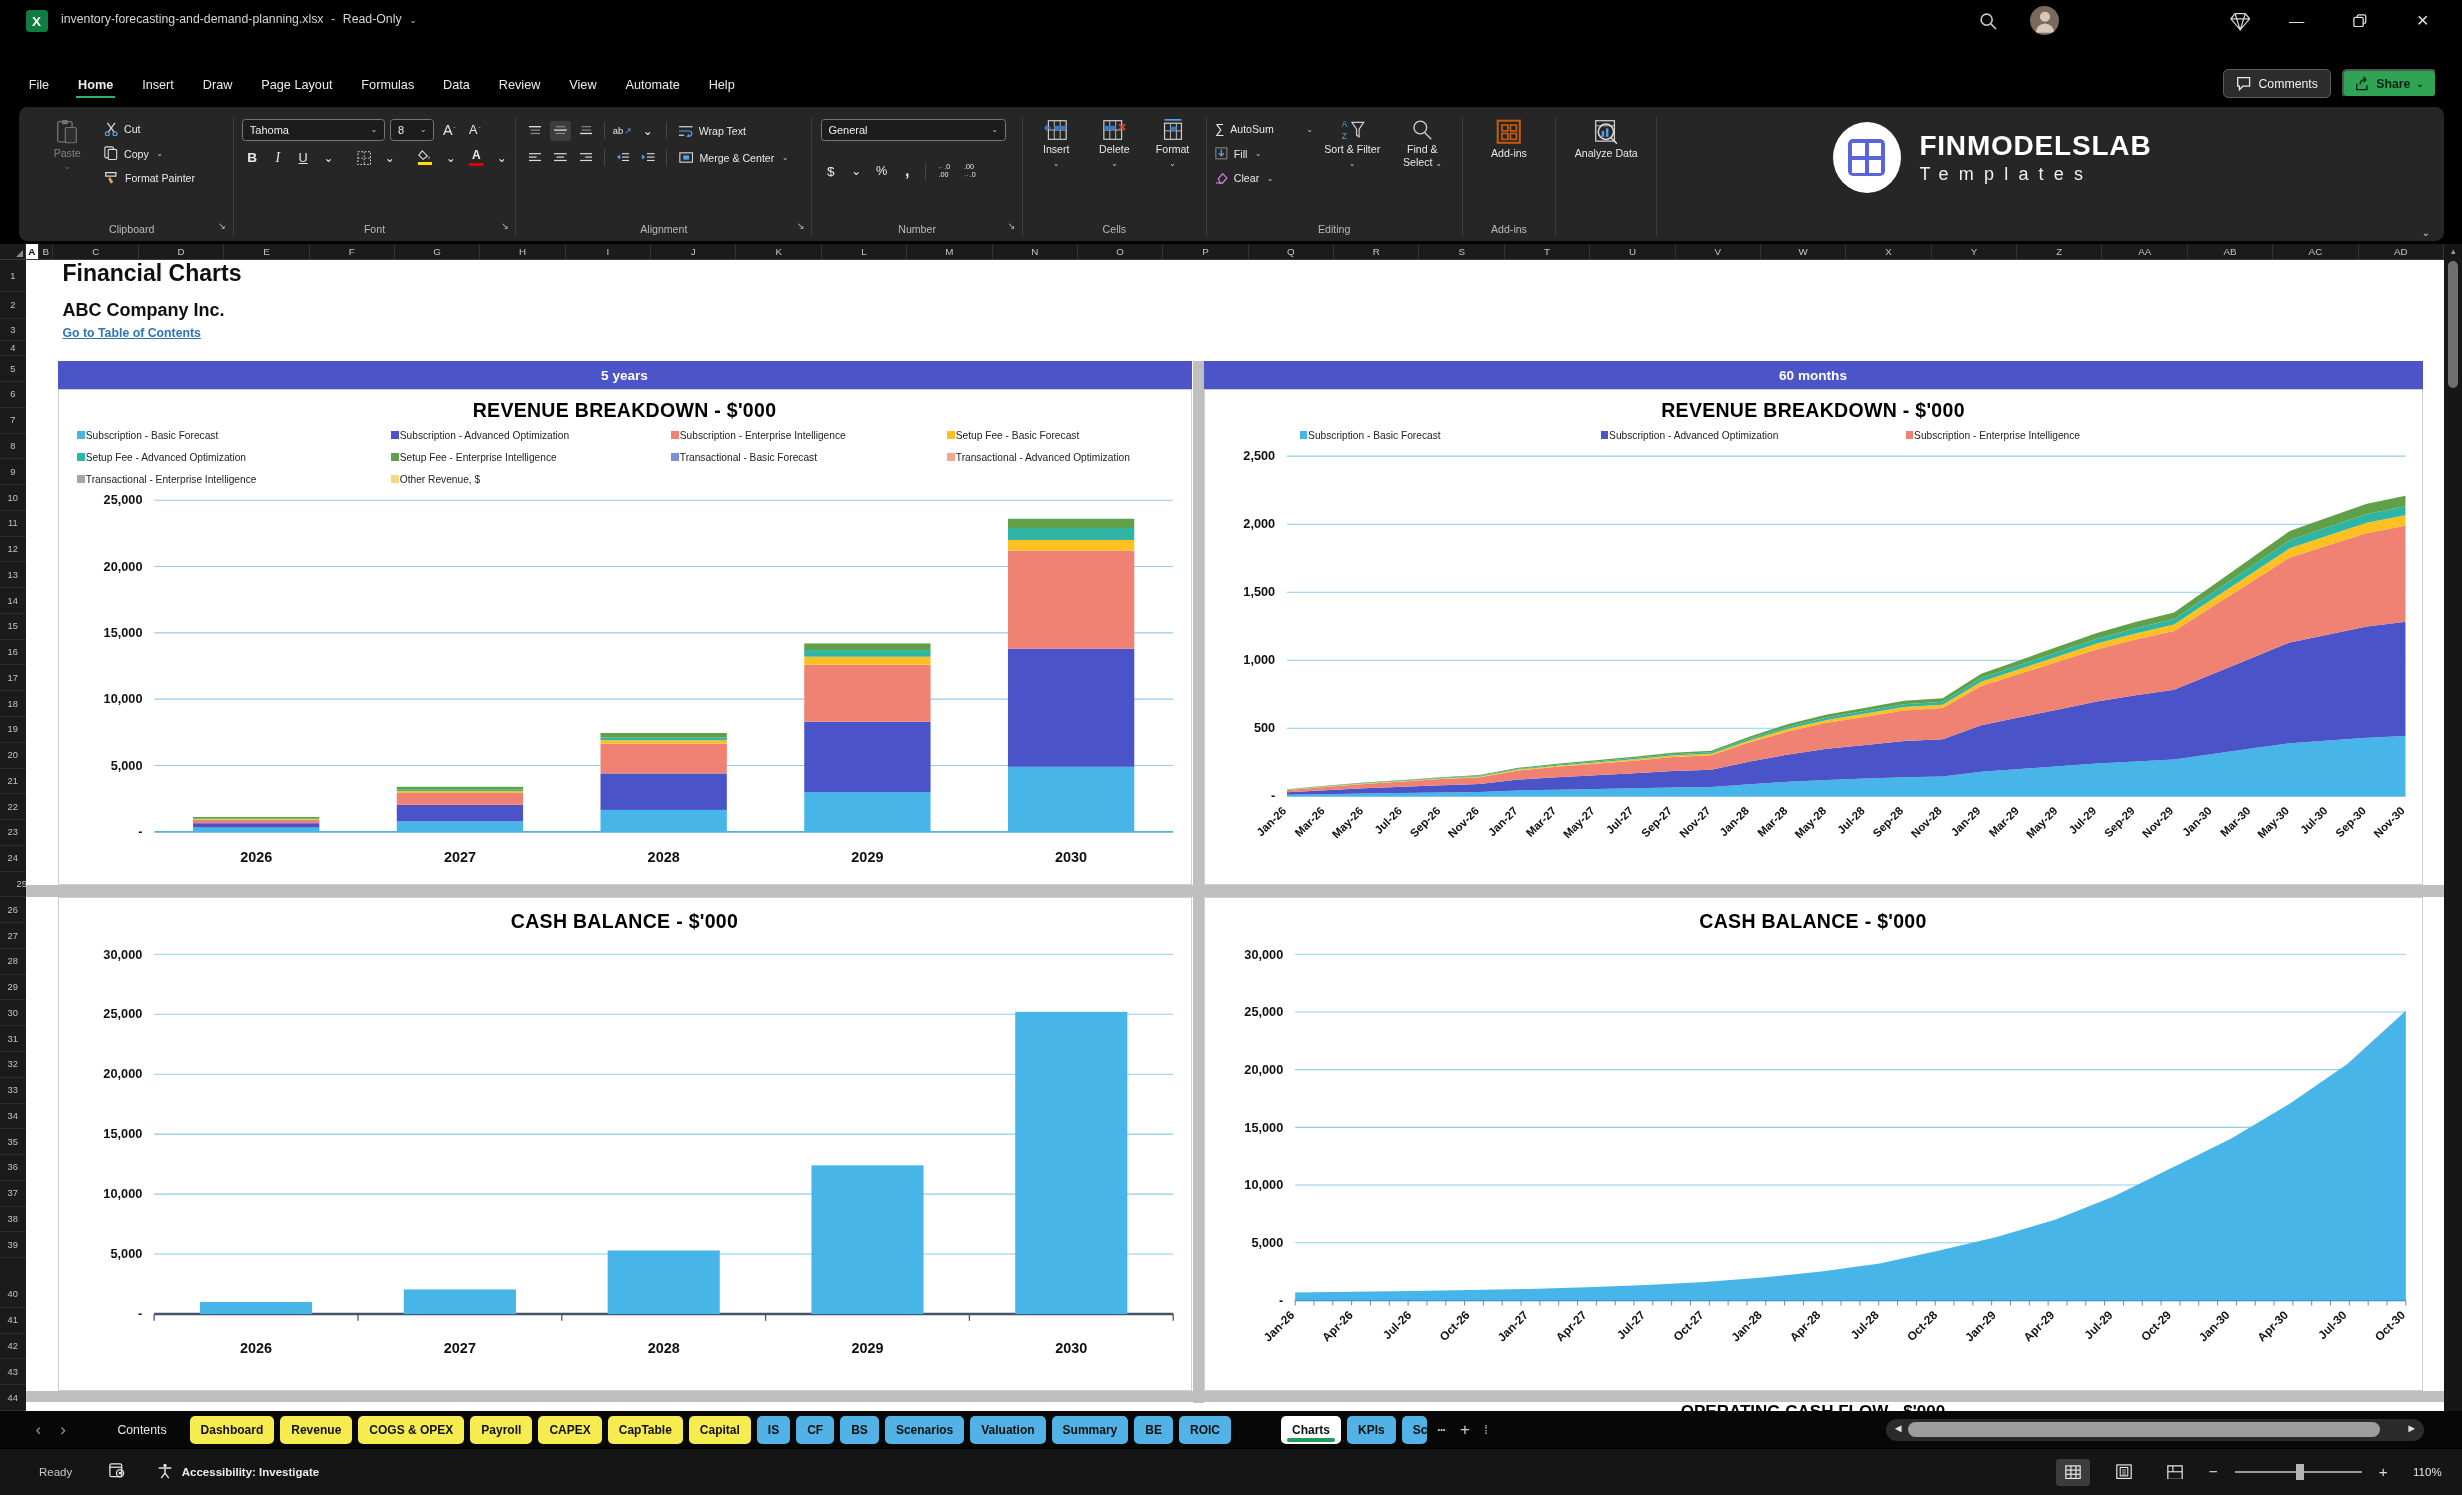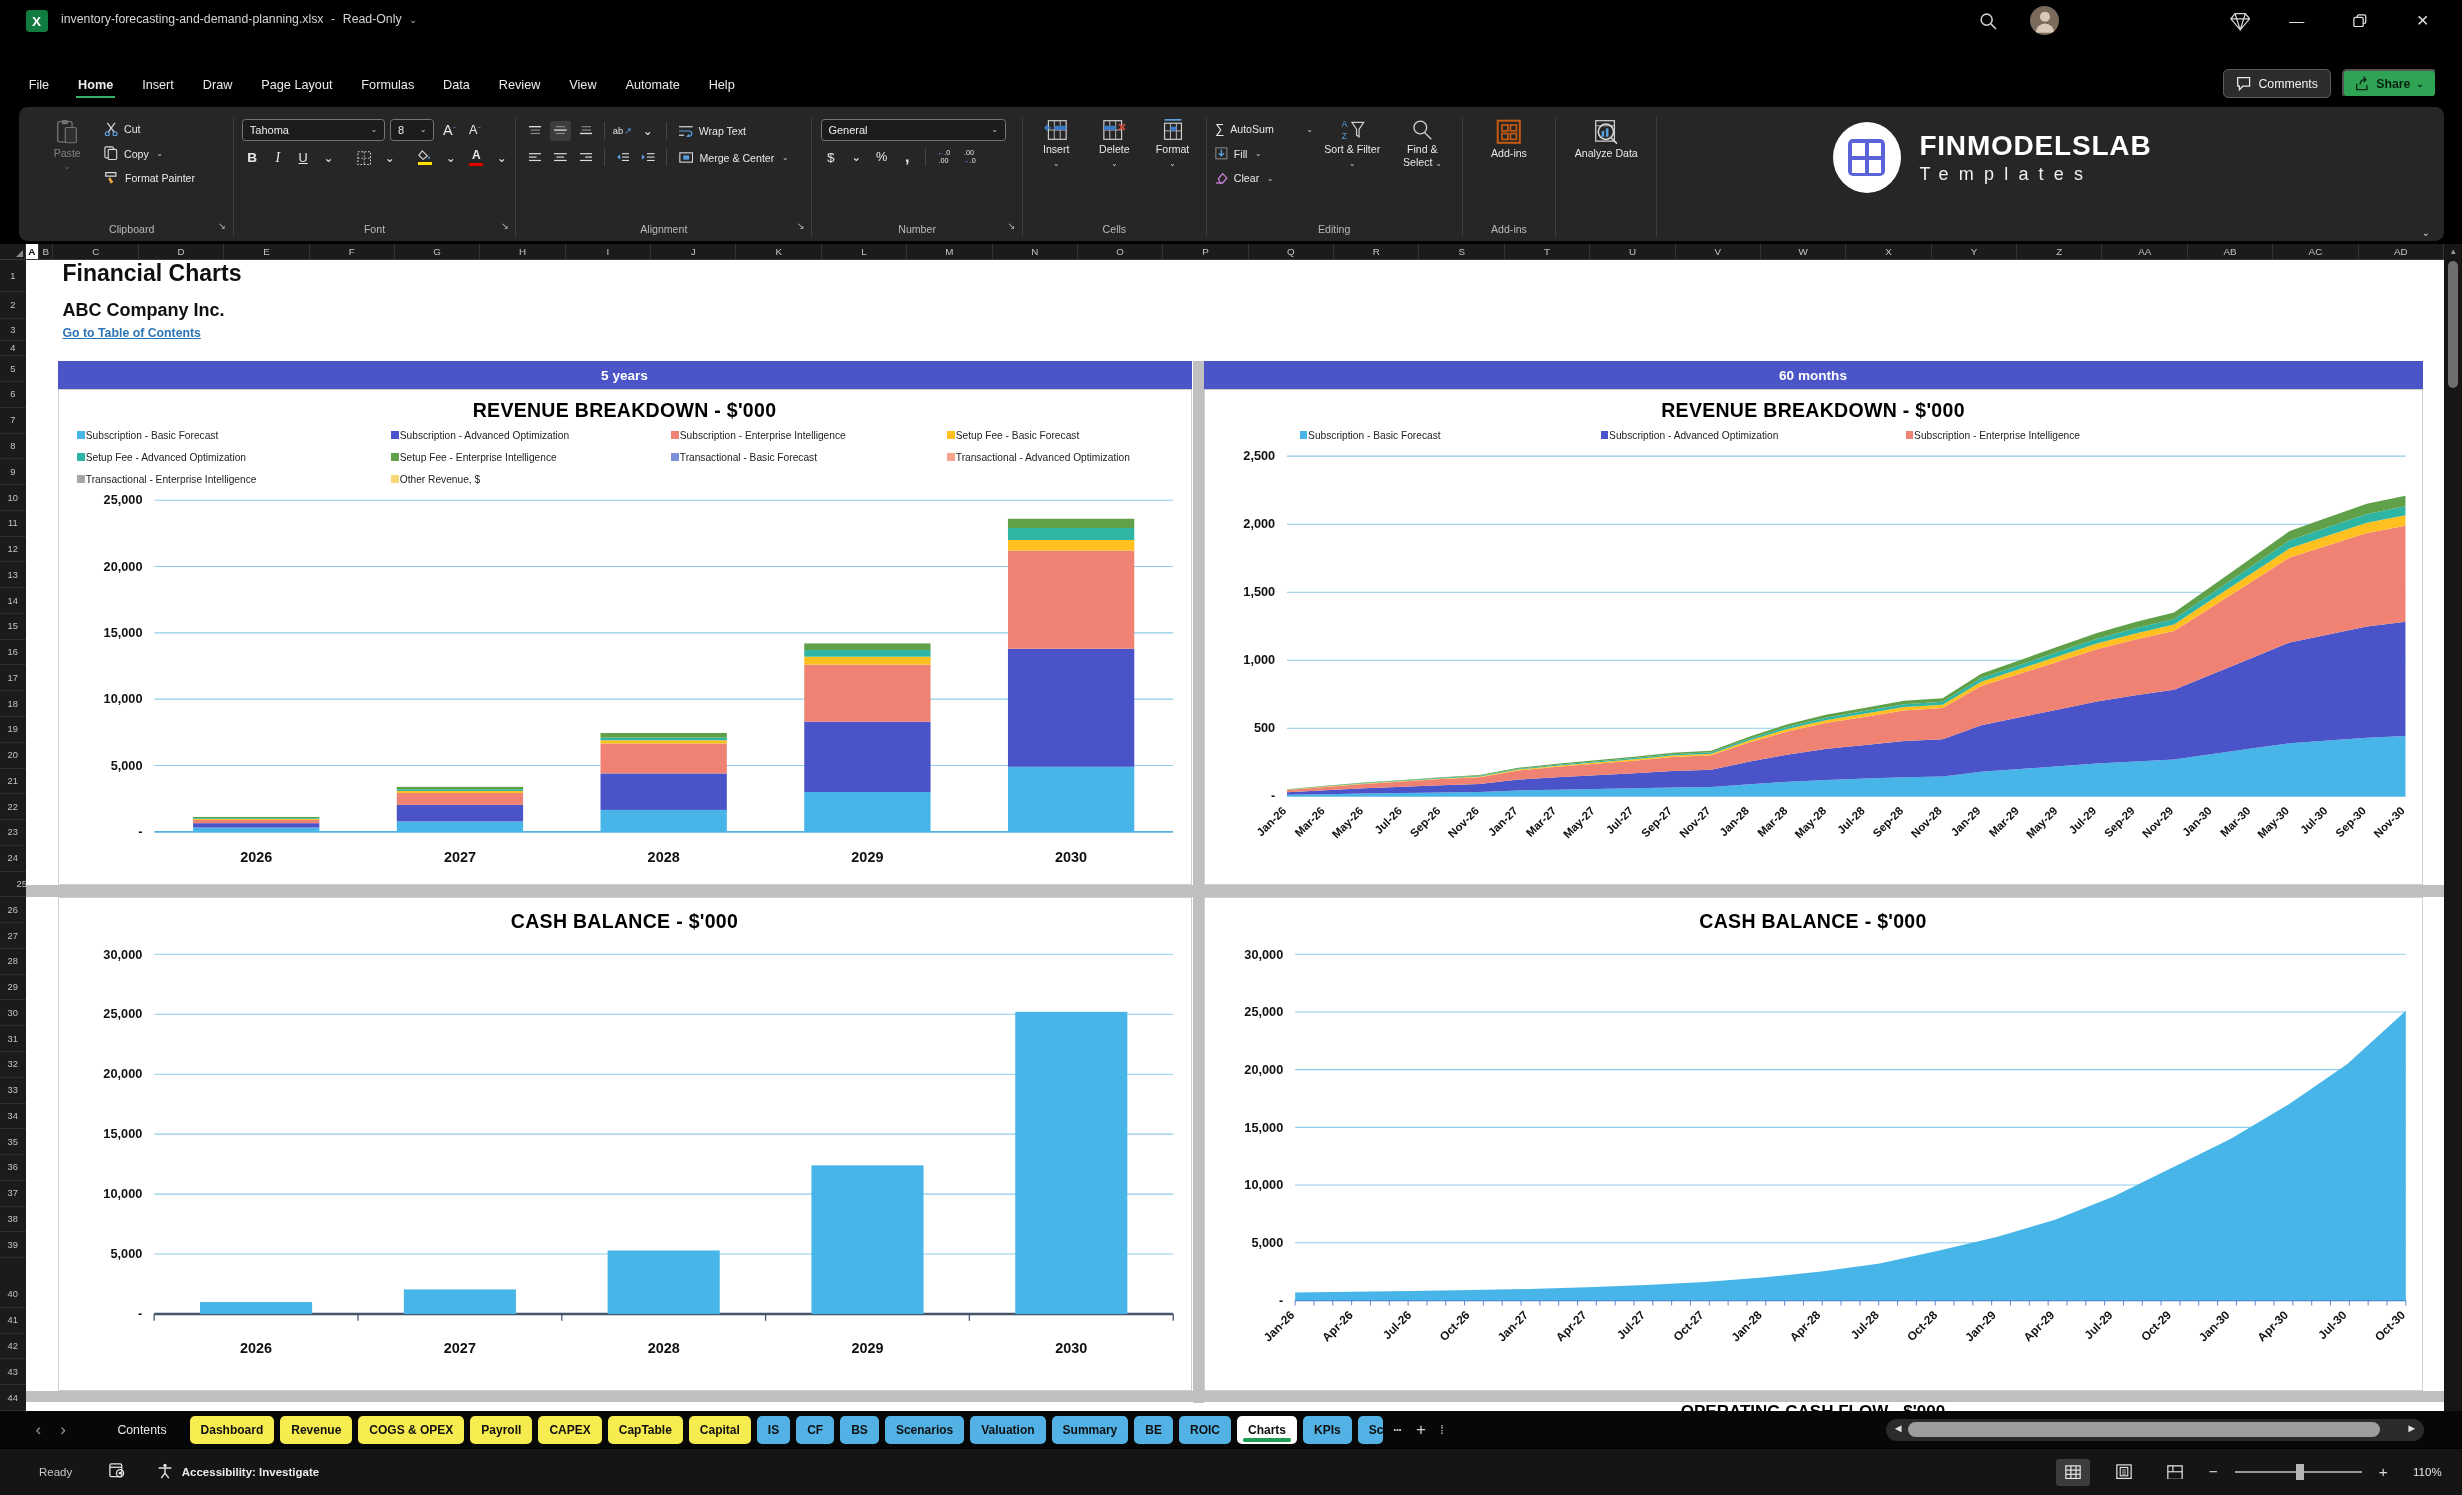--- a/index.html
+++ b/index.html
@@ -86,21 +86,21 @@
   .gray-strip { position:absolute; background:#bfbfbf; }
   #partial-title { position:absolute; left:1178px; top:1142px; width:1219px; height:9.3px; overflow:hidden; text-align:center; font-size:17px; font-weight:700; color:#000; }
 
   
   #tabbar { position:absolute; left:0; top:1411px; width:2462px; height:37px; background:#070707; display:flex; align-items:center; gap:6px; padding-left:29px; }
   .tnav { color:#9a9a9a; font-size:17px; width:18.7px; text-align:center; }
   .tab { height:28px; border-radius:5.1px; padding:0 11px; display:flex; align-items:center; font-weight:700; font-size:12px; color:#101010; white-space:nowrap; }
   .tab.plain { background:transparent; color:#e8e8e8; font-weight:400; padding:0 17px; font-size:12.3px; }
   .tab.yellow { background:#f7ec4f; }
   .tab.blue { background:#52b2e5; }
-  .tab.active { background:#fff; position:relative; }
+  .tab.active { background:#fff; position:relative;margin-left:44px; }
   .tab.active::after { content:""; position:absolute; left:6px; right:6px; bottom:1.7px; height:3.4px; background:#1f9d55; border-radius:1.7px; }
   .tab.clip { max-width:31px; overflow:hidden; padding-right:0; }
   .tbar-ico { color:#cfcfcf; font-size:12.7px; padding:0 4.2px; }
   #h-scroll { position:absolute; left:1886px; top:7.6px; width:538px; height:22px; background:#2b2b2b; border-radius:11px; }
   #h-scroll .sarr { position:absolute; top:3.4px; color:#e0e0e0; font-size:11px; }
   #h-thumb { position:absolute; left:22px; top:3.4px; width:472px; height:15.3px; background:#9e9e9e; border-radius:7.6px; }
 
   
   #statusbar { position:absolute; left:0; top:1448px; width:2462px; height:47px; background:#151515; border-top:0.8px solid #000; display:flex; align-items:center; }
   #status-ready { color:#c9c9c9; font-size:11.5px; margin-left:39px; }
@@ -363,21 +363,21 @@
             <span class="chev">⌄</span>
           </span>
         </div>
       </div>
       <div class="rg-foot"><span>Alignment</span><span class="launcher">↘</span></div>
     </div>
 
     <div class="rsep"></div>
 
     <div class="rgroup" style="width:210px">
-      <div class="rg-body" style="flex-direction:column;gap:6px;padding-top:3.4px">
+      <div class="rg-body" style="flex-direction:column;gap:20px;padding-top:3.4px">
         <div class="combo" style="width:185px">
             <span>General</span>
             <span class="chev">⌄</span>
           </div>
         <div class="fontrow">
           <span class="mini" style="font-size:13.6px">$</span>
           <span class="mini chev">⌄</span>
           <span class="mini" style="font-size:12.7px">%</span>
           <span class="mini" style="font-size:16px;font-weight:700">,</span>
           <span class="vline"></span>

